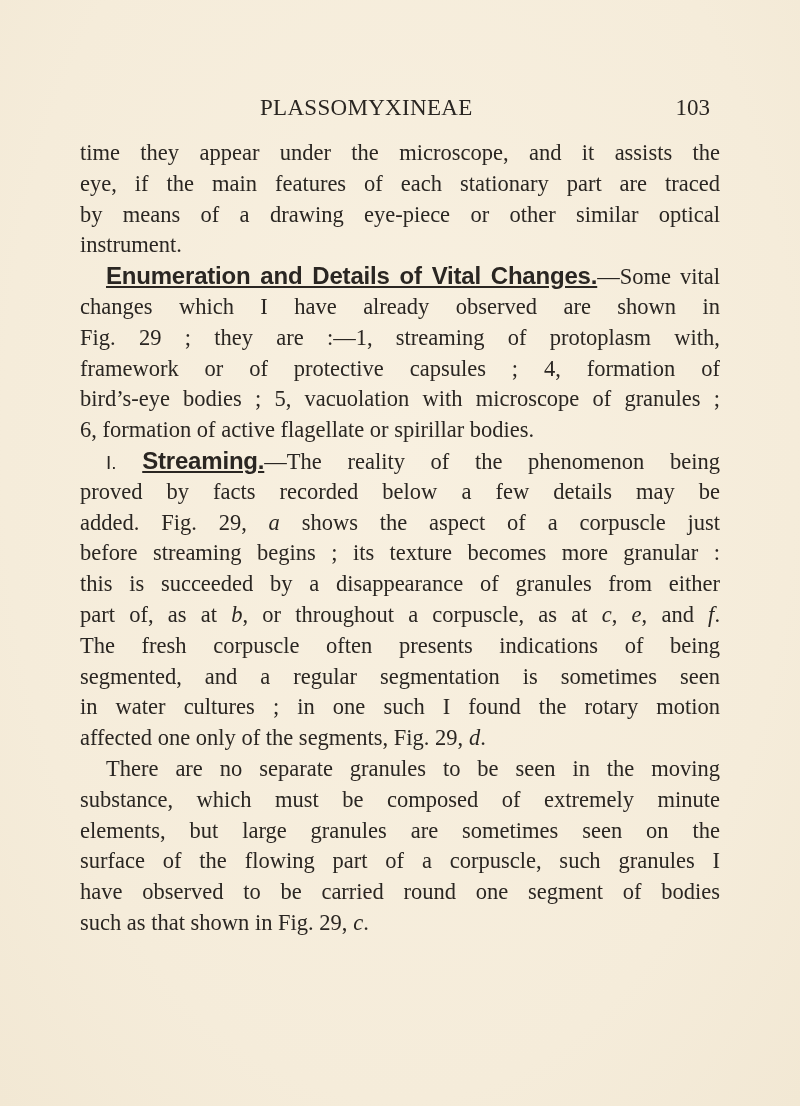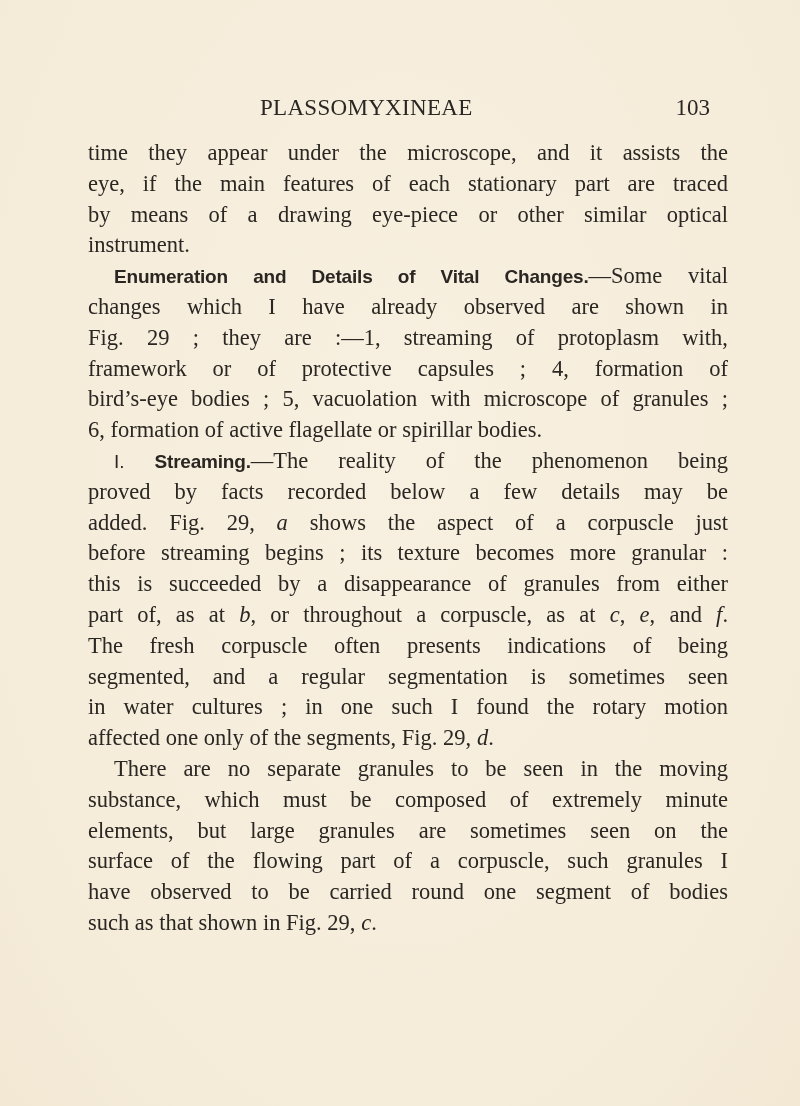--- a/index.html
+++ b/index.html
@@ -15,28 +15,28 @@
   .running-head {
     position:absolute; top:95px; left:70px; width:640px; height:30px;
   }
   .running-title {
     position:absolute; left:190px; top:0; font-size:23px; letter-spacing:0.3px;
   }
   .page-number {
     position:absolute; right:0; top:0; font-size:23px;
   }
   .body-text {
-    position:absolute; left:88px; top:138px; width:640px;
+    position:absolute; left:80px; top:138px; width:640px;
     font-size:22.5px; line-height:30.8px;
     text-align:justify;
   }
   .line { display:block; text-align:justify; text-align-last:justify; white-space:nowrap; height:30.8px; }
   .line.last { text-align-last:left;font-family:Liberation Serif, serif; }
   .line.indent { padding-left:26px; }
-  .sans-bold { font-family:"Liberation Sans","DejaVu Sans",sans-serif; font-weight:bold; font-size:19px; letter-spacing:-0.2px; }
+  .sans-bold { font-family:"Liberation Sans","DejaVu Sans",sans-serif; font-weight:bold; font-size:24px; letter-spacing:-0.2px;text-decoration:underline; }
   .sans { font-family:"Liberation Sans","DejaVu Sans",sans-serif; font-size:19px; }
   i { font-style:italic; }
 </style>
 </head>
 <body>
 
 <div class="page">
 
   <div class="running-head">
     <span class="running-title">PLASSOMYXINEAE</span>

